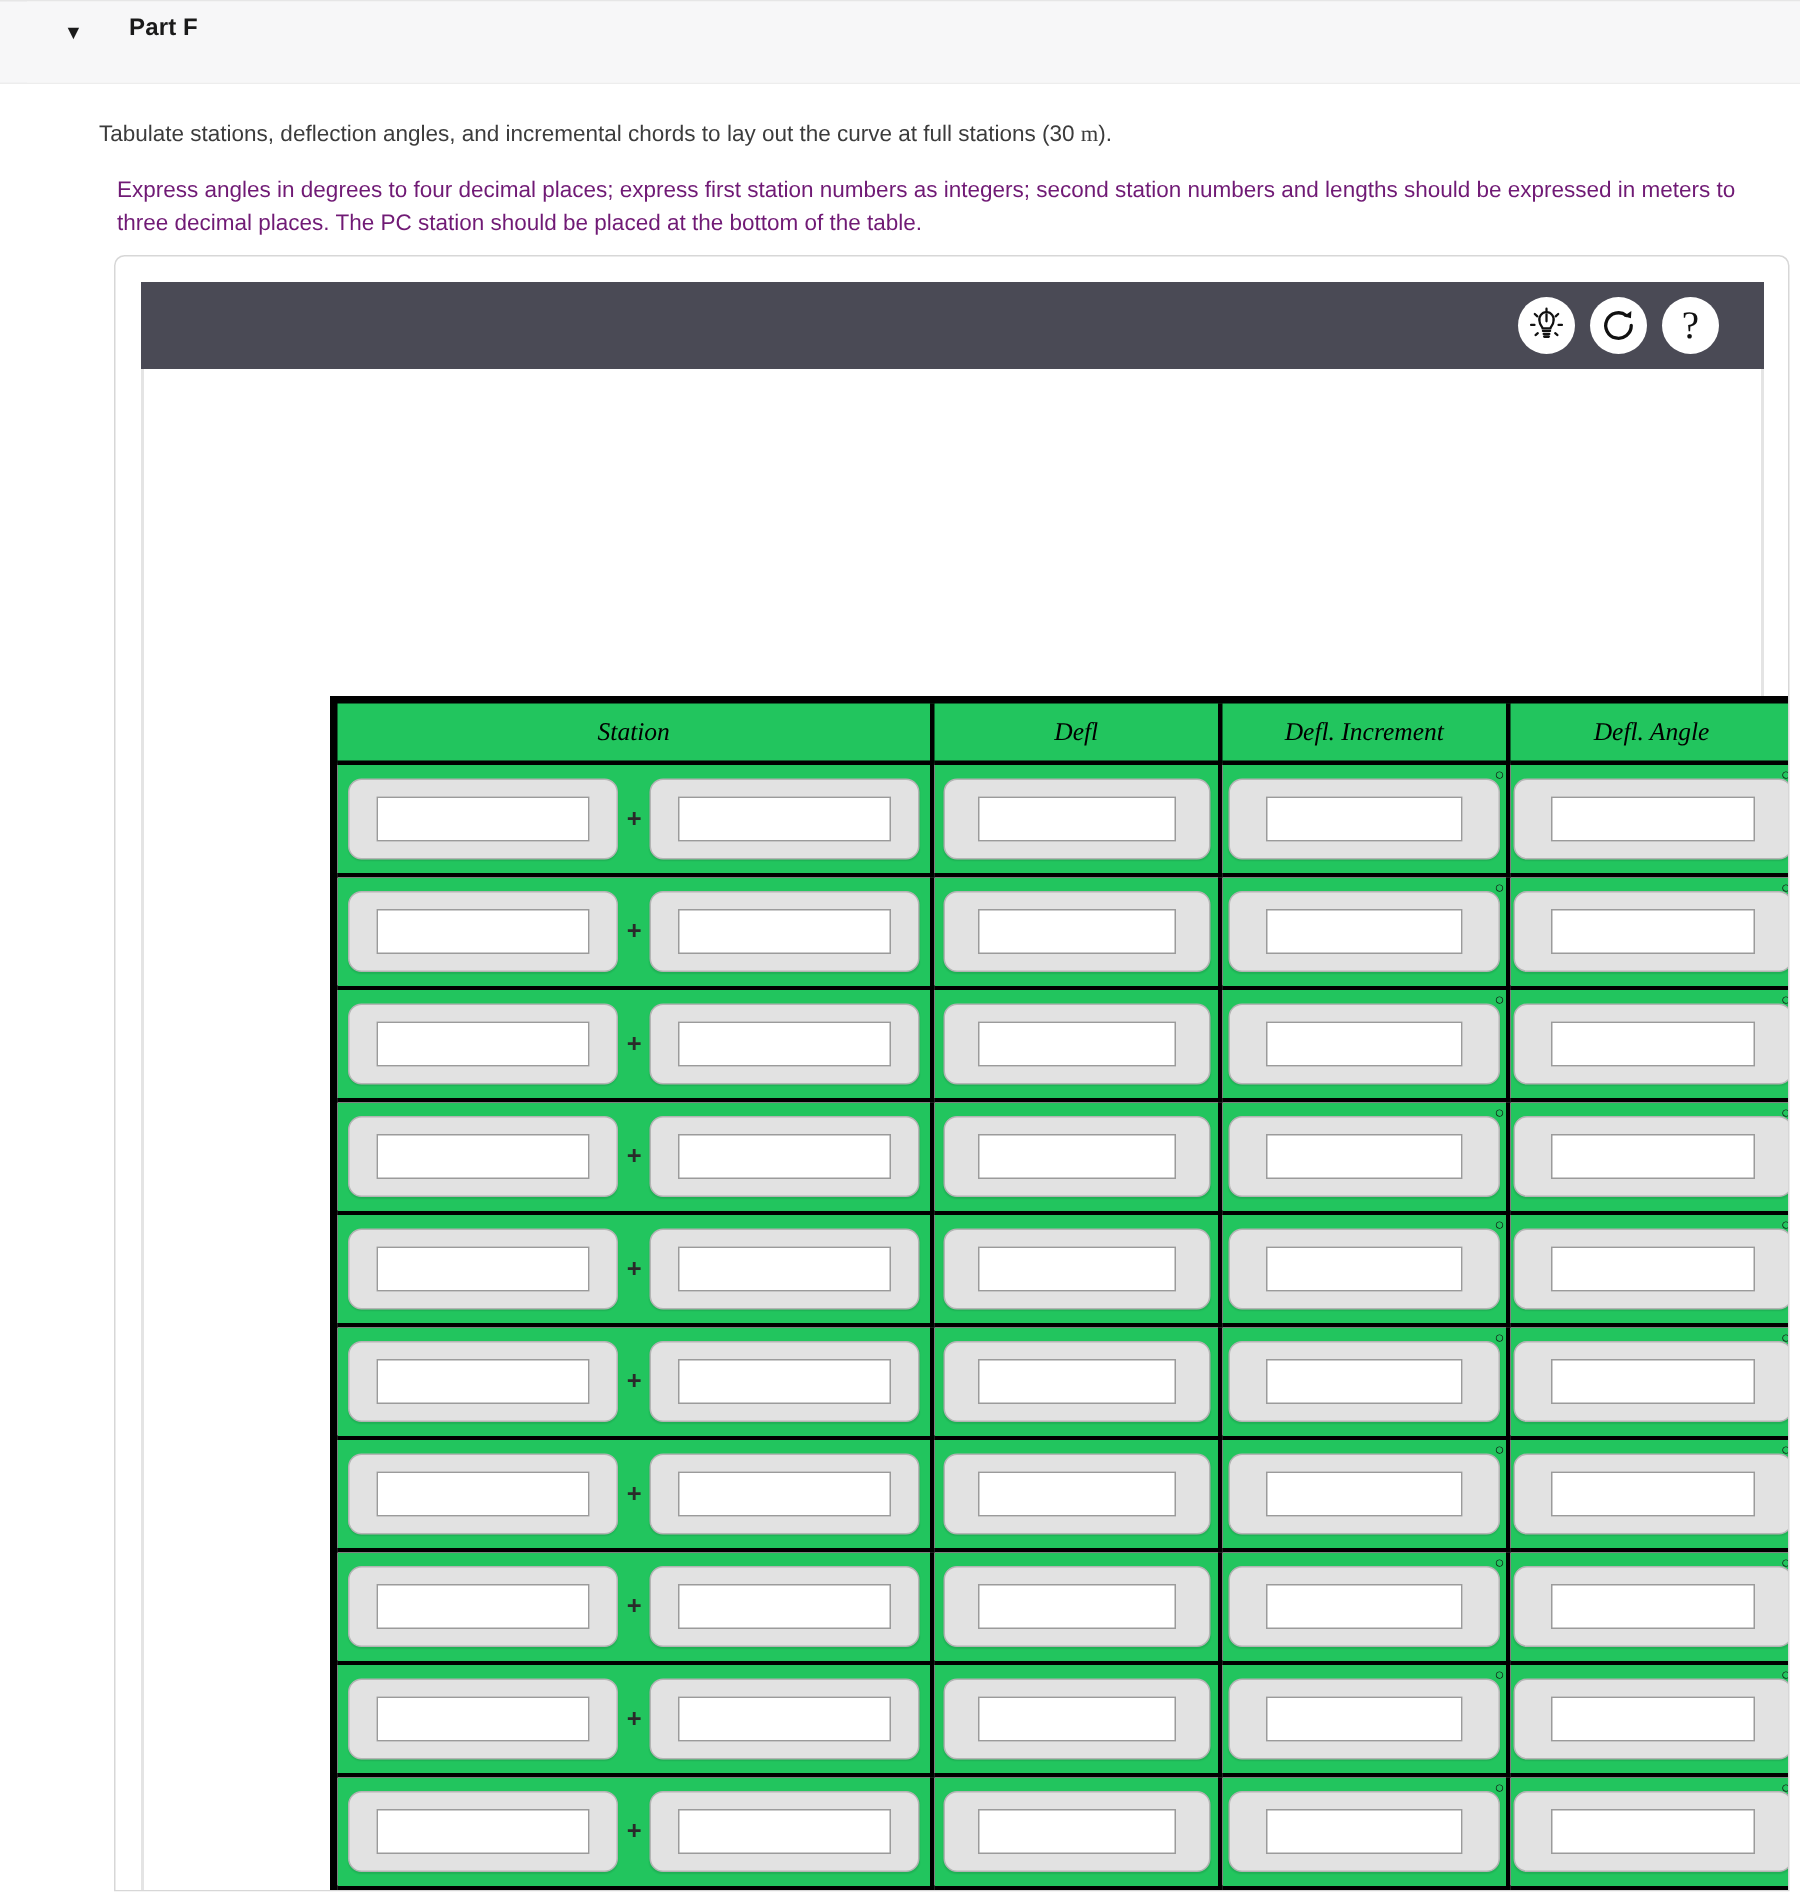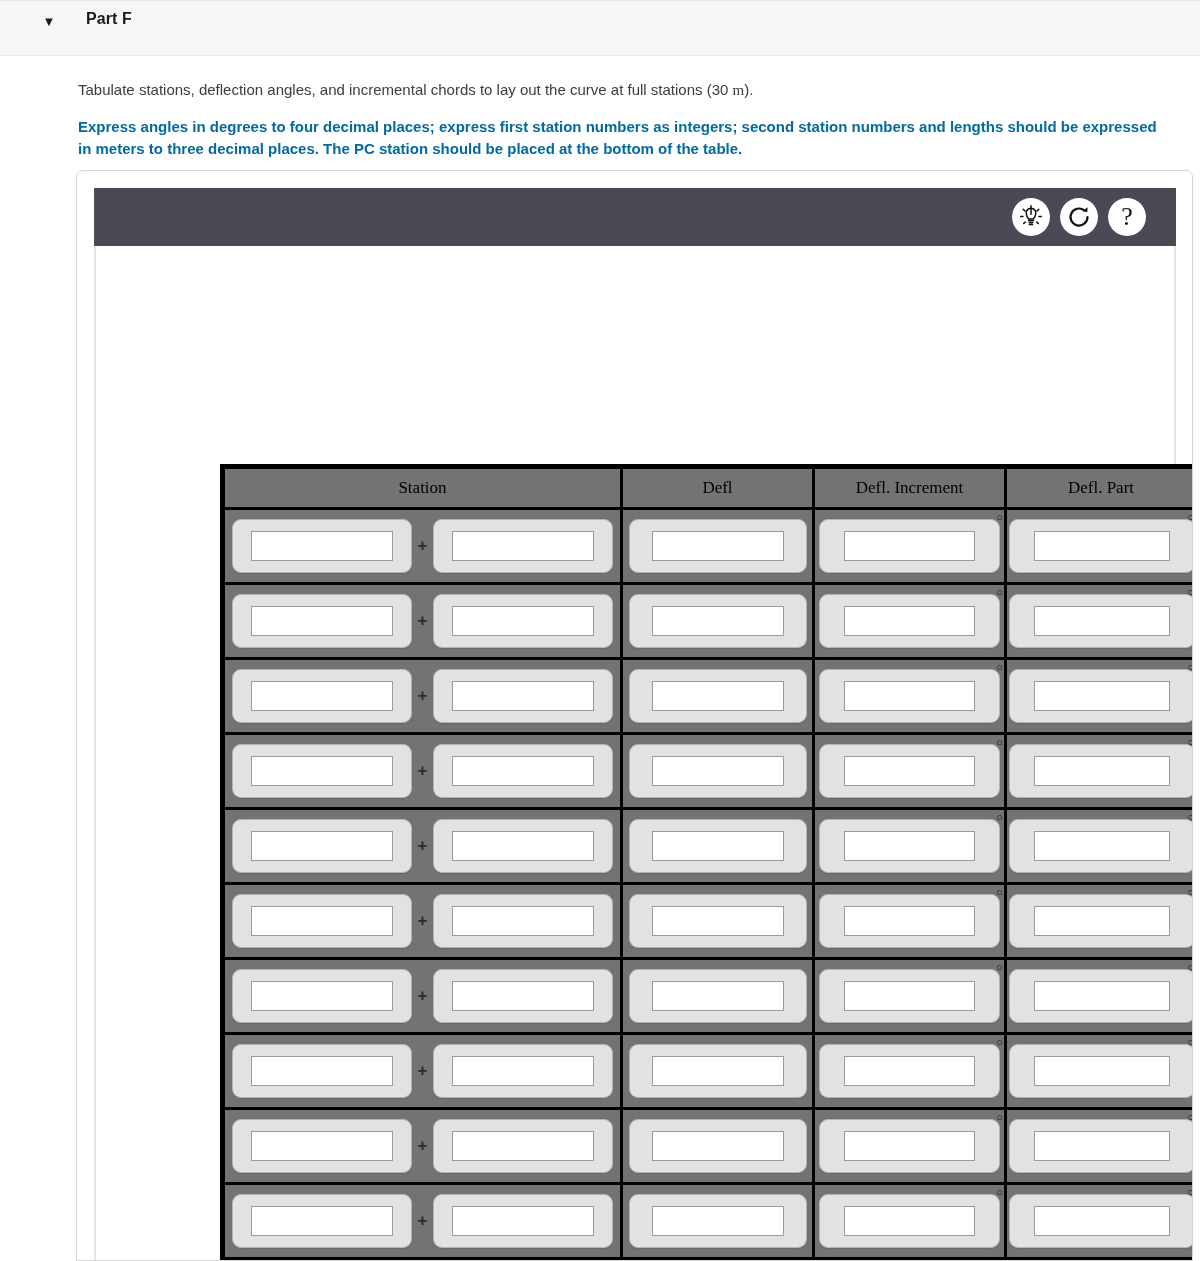--- a/index.html
+++ b/index.html
@@ -48,40 +48,40 @@
     left: 86px; top: 9px;
     font-size: 16px;
     font-weight: bold;
     color: #1a1a1a;
     letter-spacing: .1px;
   }
 
   
   .prompt {
     position: absolute;
-    left: 78px;
+    left: 66px;
     top: 79px;
     width: 1095px;
     font-size: 15px;
     line-height: 22px;
     color: #3c3c3c;
   }
   .prompt .unit {
     font-family: "Liberation Serif", serif;
     font-size: 15px;
   }
   .prompt-bold {
     position: absolute;
     left: 78px;
     top: 116px;
     width: 1095px;
     font-size: 15px;
     line-height: 22px;
-    font-weight: bold;
-    color: #0369a1;
+    font-weight: normal;
+    color: #701a75;
   }
 
   
   .answer-card {
     position: absolute;
     left: 76px;
     top: 170px;
     width: 1117px;
     height: 1091px;
     background: #ffffff;
@@ -136,21 +136,22 @@
     border-collapse: collapse;
     table-layout: fixed;
     width: 975px;
     border: 5px solid #000000;
     background: #ffffff;
   }
   table.ans th,
   table.ans td {
     border: 3px solid #000000;
     padding: 0;
-    background: #737373;
+    background: #22c55e;
+    font-style: italic;
   }
   table.ans th {
     font-family: "Liberation Serif", serif;
     font-weight: normal;
     font-size: 17px;
     height: 38px;
     color: #000000;
     text-align: center;
     border-bottom-width: 3px;
   }
@@ -279,21 +280,21 @@
           <col class="col-station">
             <col class="col-chord">
             <col class="col-incr">
             <col class="col-angle">
         </colgroup>
         <thead>
           <tr>
             <th>Station</th>
             <th>Defl</th>
             <th>Defl. Increment</th>
-            <th>Defl. Part</th>
+            <th>Defl. Angle</th>
           </tr>
         </thead>
         <tbody id="tbody">
             <tr>
               <td class="cell">
                 <div class="cell-inner">
                   <div class="abox sta-a">
                     <div class="fld"></div>
                   </div>
                   <span class="plus">+</span>

